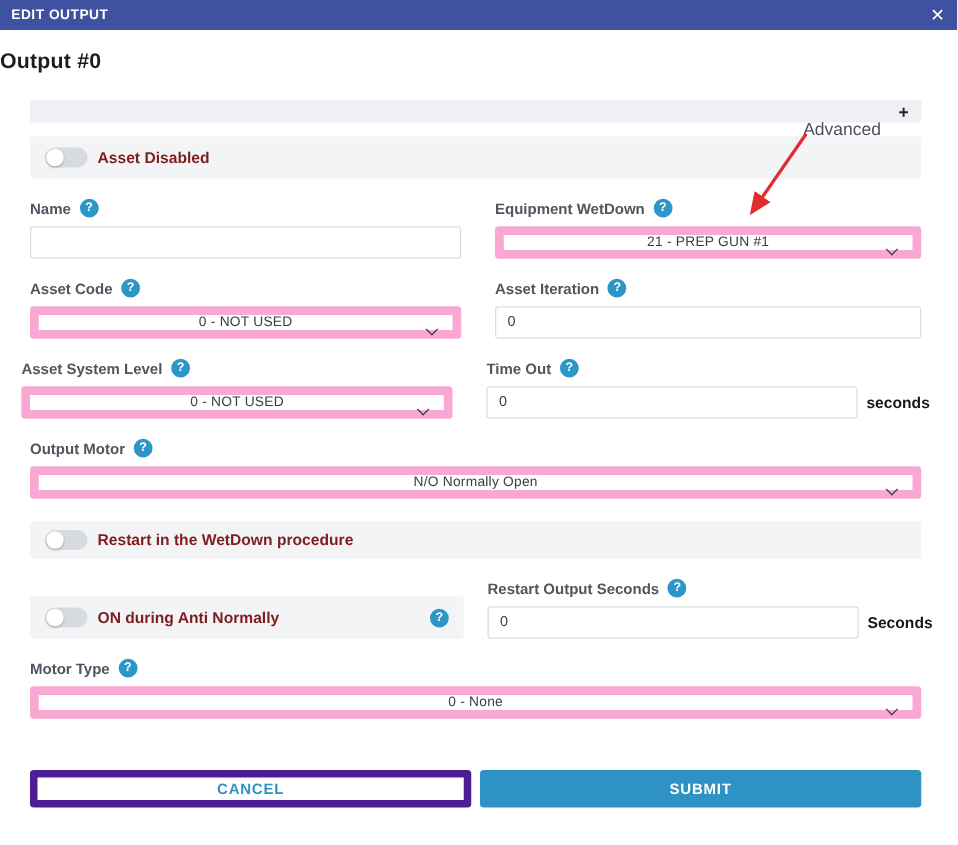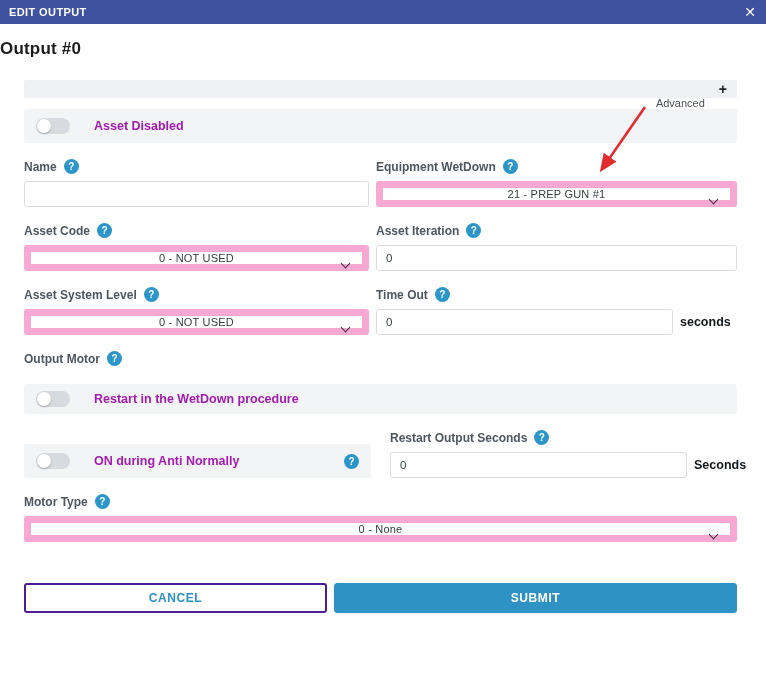--- a/index.html
+++ b/index.html
@@ -8,33 +8,33 @@
 
   .header { height:24px; background:#3f51a1; display:flex; align-items:center; padding:0 10px 0 9px;gap:48px; }
   .header-title { color:#fff; font-size:11px; font-weight:bold; letter-spacing:.4px; }
   .close { margin-left:auto; color:#fff; font-size:14px; line-height:1; cursor:pointer; font-weight:400; }
 
   .page-title { text-align:left; margin-top:15px; font-size:17px; font-weight:bold; color:#1d1d1f; letter-spacing:.2px; }
 
   .content { padding:0 29px 0 24px; }
 
   .advanced-bar { margin-top:21px; height:18px; background:#eef0f3; border-radius:2px; display:flex; align-items:center; justify-content:flex-end; padding-right:10px; cursor:pointer; }
-  .advanced-label { font-size:11px; color:#4a5158; margin-right:14px;margin-top:28px; }
+  .advanced-label { font-size:14px; color:#4a5158; margin-right:14px;margin-top:28px; }
   .plus { font-size:14px; font-weight:bold; color:#1d2125; line-height:1; }
 
   .toggle-bar { background:#f3f4f6; border-radius:3px; display:flex; align-items:center; padding:0 12px; }
   .toggle { width:34px; height:16px; background:#d7dade; border-radius:9px; position:relative; flex:0 0 auto; cursor:pointer; }
   .toggle .knob { position:absolute; left:1px; top:1px; width:14px; height:14px; border-radius:50%; background:#fff; box-shadow:0 1px 2px rgba(0,0,0,.25); }
-  .toggle-label { margin-left:24px; font-size:12.5px; font-weight:600; color:#a21caf; }
+  .toggle-label { margin-left:8px; font-size:12.5px; font-weight:600; color:#7f1d1d; }
 
   .bar-asset { margin-top:11px; height:34px; }
   .bar-wetdown { margin-top:18px; height:30px; }
   .bar-anti { height:34px; width:347px; }
 
-  .row2 { display:flex; gap:7px;justify-content:center; }
+  .row2 { display:flex; gap:27px;justify-content:center; }
   .col-l { width:345px; flex:0 0 auto; }
   .col-r { flex:1; }
 
   .field-label { display:flex; align-items:center; gap:7px; margin-top:16px; margin-bottom:7px; height:15px; }
   .field-label span.lbl { font-size:12px; font-weight:600; color:#4e565f; }
   .qicon { width:15px; height:15px; border-radius:50%; background:#2d96c9; color:#fff; font-size:10px; font-weight:bold; display:inline-flex; align-items:center; justify-content:center; cursor:pointer; flex:0 0 auto; }
 
   .tinput { width:100%; height:26px; border:1px solid #d9dde1; border-radius:3px; font-family:"Liberation Sans",sans-serif; font-size:11.5px; color:#3a4046; padding:0 9px; background:#fff; outline:none; }
   .dropdown { position:relative; height:26px; border:7px solid #f9a8d4; border-radius:3px; background:#fff; display:flex; align-items:center; justify-content:center; cursor:pointer; }
   .dropdown .dval { font-size:11px; color:#3a4046; letter-spacing:.2px; }
@@ -45,21 +45,21 @@
   .unit { margin-left:7px; font-size:12.5px; font-weight:bold; color:#15181c; }
 
   .anti-row { display:flex; gap:21px; align-items:flex-end; margin-top:16px; }
   .anti-left { width:345px; flex:0 0 auto; display:flex; flex-direction:column; justify-content:flex-end; }
   .anti-right { flex:1; }
   .anti-right .field-label { margin-top:0; }
   .bar-anti .qicon { margin-left:auto; }
 
   .buttons { display:flex; gap:7px; margin-top:41px; }
   .btn { height:30px; border-radius:3px; font-family:"Liberation Sans",sans-serif; font-size:12px; font-weight:bold; letter-spacing:.6px; cursor:pointer; display:flex; align-items:center; justify-content:center; }
-  .btn-cancel { width:303px; flex:0 0 auto; background:#fff; border:2px solid #4c1d95; color:#2e93c4; }
+  .btn-cancel { width:353px; flex:0 0 auto; background:#fff; border:6px solid #4c1d95; color:#2e93c4; }
   .btn-submit { flex:1; background:#2e93c4; border:1px solid #2e93c4; color:#fff; }
 
   .arrow-overlay { position:absolute; left:560px; top:95px; width:120px; height:110px; pointer-events:none; }
 </style>
 </head>
 <body>
 
 <div class="modal">
 
   <div class="header">
@@ -143,20 +143,24 @@
           <input class="tinput" type="text" value="0" style="">
           <span class="unit">seconds</span>
         </div>
       </div>
     </div>
 
     <div>
       <div class="field-label">
         <span class="lbl">Output Motor</span>
         <span class="qicon">?</span>
+      </div>
+      <div class="dropdown">
+        <span class="dval">N/O Normally Open</span>
+        <span class="chev"></span>
       </div>
     </div>
 
     <div class="toggle-bar bar-wetdown">
       <span class="toggle">
           <span class="knob"></span>
         </span>
       <span class="toggle-label">Restart in the WetDown procedure</span>
     </div>
 

